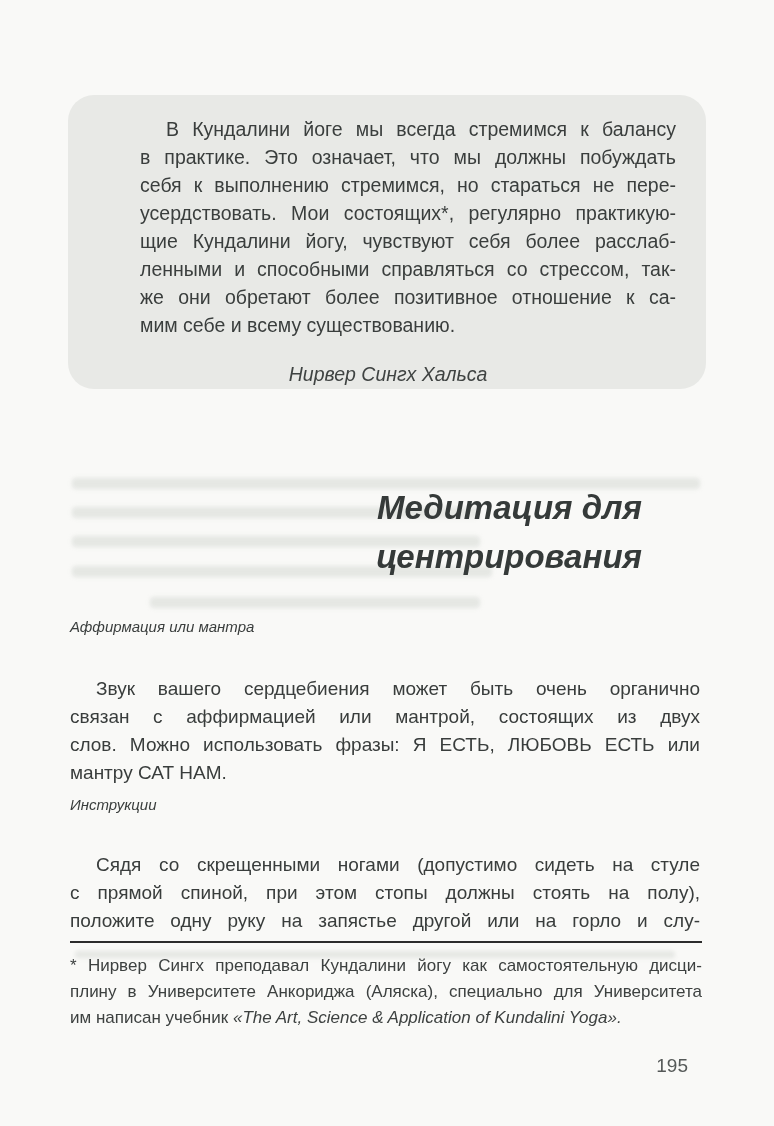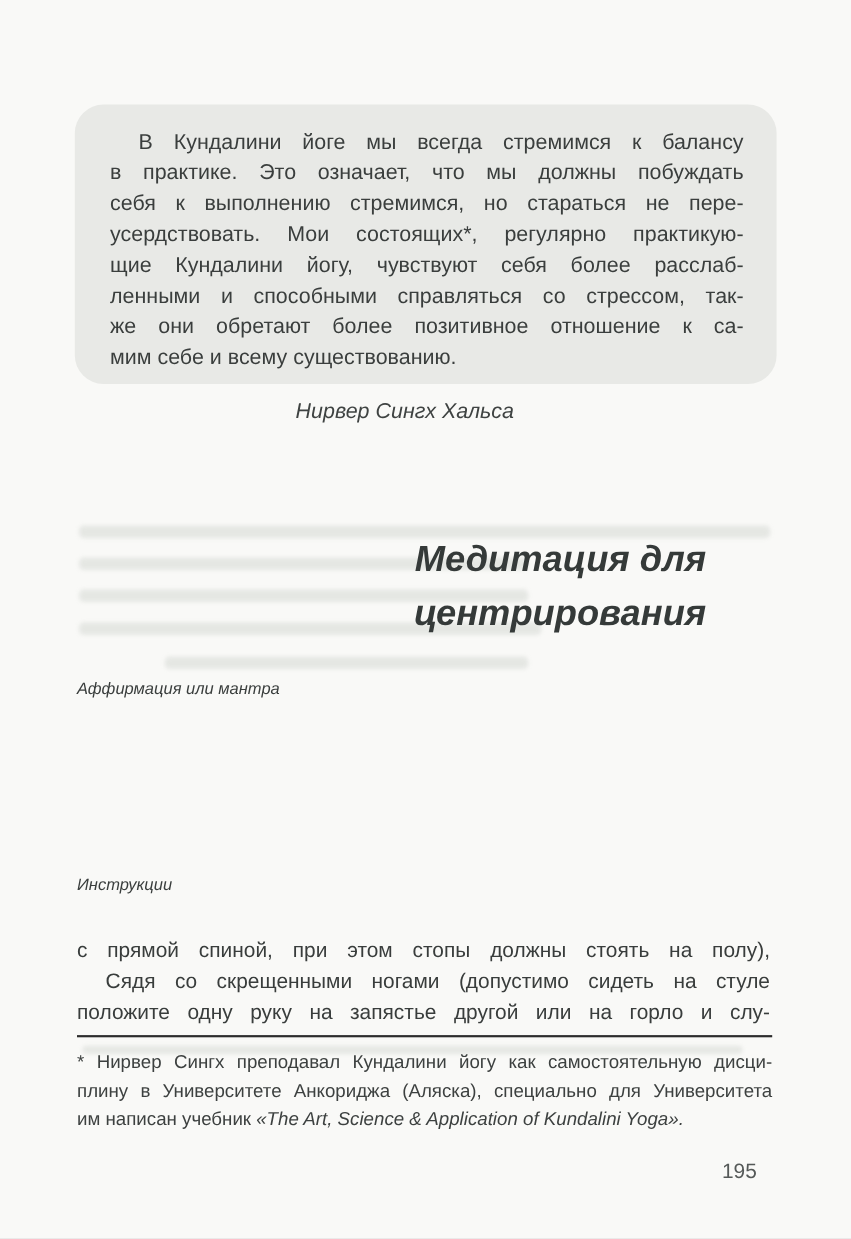--- a/index.html
+++ b/index.html
@@ -12,23 +12,24 @@
     background: #f9f9f7;
     overflow: hidden;
     font-family: "Liberation Sans", sans-serif;
     color: #3b3f3e;
   }
 
   
   .quote-box {
     position: absolute;
     left: 68px; top: 95px;
-    width: 638px; height: 254px;
+    width: 638px; height: 294px;
     background: #e8e9e6;
     border-radius: 26px;
+    padding-left: 40px;
   }
   .quote-text {
     padding: 20px 30px 0 32px;
     font-size: 19.5px;
     line-height: 28px;
     color: #3a3e3d;
   }
   .jl { text-align: justify; text-align-last: justify; }
   .ll { text-align: right; text-align-last: left; }
   .ind { text-indent: 26px; }
@@ -147,26 +148,32 @@
     </div>
   </div>
 
   <div class="main-heading">
     <div>Медитация для</div>
     <div>центрирования</div>
   </div>
 
   <div class="subheading affirmation">Аффирмация или мантра</div>
 
+  <div class="body-par par1">
+    <div class="jl ind">Звук вашего сердцебиения может быть очень органично</div>
+    <div class="jl">связан с аффирмацией или мантрой, состоящих из двух</div>
+    <div class="jl">слов. Можно использовать фразы: Я ЕСТЬ, ЛЮБОВЬ ЕСТЬ или</div>
+    <div class="ll">мантру САТ НАМ.</div>
+  </div>
 
   <div class="subheading instructions">Инструкции</div>
 
   <div class="body-par par2">
+    <div class="jl ind">Сядя со скрещенными ногами (допустимо сидеть на стуле</div>
     <div class="jl">с прямой спиной, при этом стопы должны стоять на полу),</div>
-    <div class="jl ind">Сядя со скрещенными ногами (допустимо сидеть на стуле</div>
     <div class="jl">положите одну руку на запястье другой или на горло и слу-</div>
   </div>
 
   <div class="footnote-rule"></div>
   <div class="footnote">
     <div class="jl">* Нирвер Сингх преподавал Кундалини йогу как самостоятельную дисци-</div>
     <div class="jl">плину в Университете Анкориджа (Аляска), специально для Университета</div>
     <div class="ll"><span>им написан учебник </span><span class="it">«The Art, Science &amp; Application of Kundalini Yoga».</span></div>
   </div>
 

